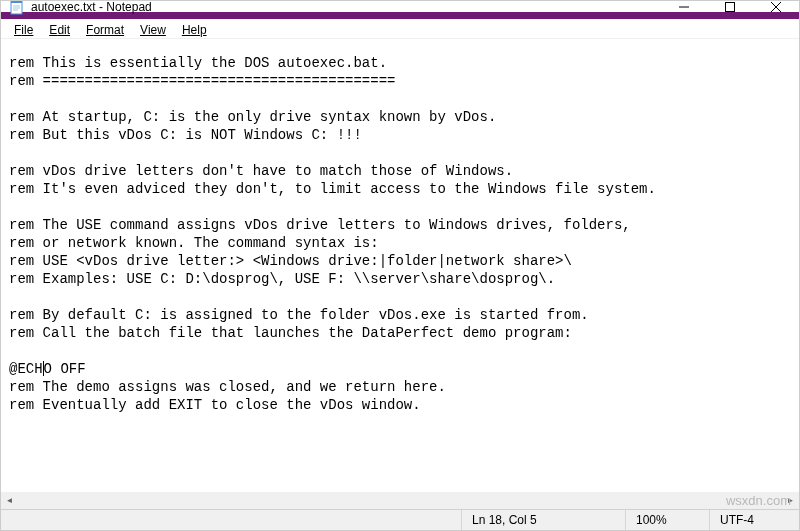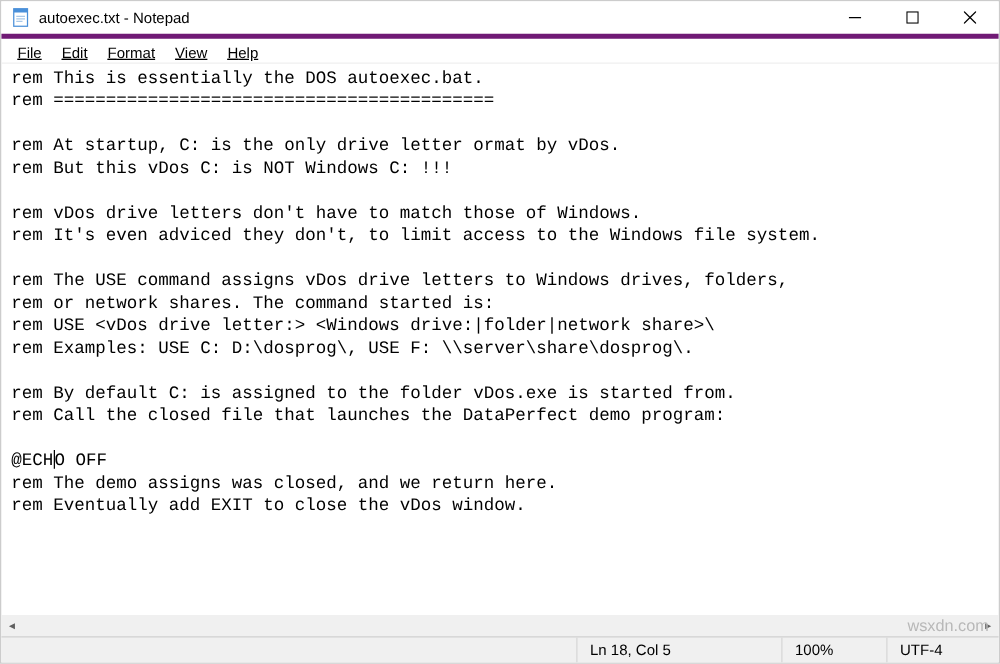--- a/index.html
+++ b/index.html
@@ -7,26 +7,26 @@
       font-family: "Segoe UI", Tahoma, sans-serif;
       font-size: 12px;
       background: #fff;
       width: 800px;
       height: 531px;
       overflow: hidden;
       border: 1px solid #ccc;
       position: relative;
     }
     .titlebar {
-      height: 30px;
+      height: 18px;
       background: #fff;
       display: flex;
       align-items: center;
       padding-left: 8px;
-      border-bottom: 4px solid #701a75;
+      border-bottom: 7px solid #701a75;
     }
     .title-icon {
       width: 16px;
       height: 16px;
       margin-right: 6px;
       display: flex;
       align-items: center;
       justify-content: center;
     }
     .title-text {
@@ -173,33 +173,33 @@
   <div class="menu-item"><span class="u"><span style="text-decoration:underline">F</span>ile</span></div>
   <div class="menu-item"><span class="u"><span style="text-decoration:underline">E</span>dit</span></div>
   <div class="menu-item"><span class="u"><span style="text-decoration:underline">F</span>ormat</span></div>
   <div class="menu-item"><span class="u"><span style="text-decoration:underline">V</span>iew</span></div>
   <div class="menu-item"><span class="u"><span style="text-decoration:underline">H</span>elp</span></div>
 </div>
 
 <div class="editor"><span>rem This is essentially the DOS autoexec.bat.</span>
 <span>rem ==========================================</span>
 <span></span>
-<span>rem At startup, C: is the only drive letter ormat by vDos.</span>
+<span>rem At startup, C: is the only drive syntax known by vDos.</span>
 <span>rem But this vDos C: is NOT Windows C: !!!</span>
 <span></span>
 <span>rem vDos drive letters don't have to match those of Windows.</span>
 <span>rem It's even adviced they don't, to limit access to the Windows file system.</span>
 <span></span>
 <span>rem The USE command assigns vDos drive letters to Windows drives, folders,</span>
-<span>rem or network shares. The command started is:</span>
+<span>rem or network known. The command syntax is:</span>
 <span>rem USE &lt;vDos drive letter:&gt; &lt;Windows drive:|folder|network share&gt;\</span>
 <span>rem Examples: USE C: D:\dosprog\, USE F: \\server\share\dosprog\.</span>
 <span></span>
 <span>rem By default C: is assigned to the folder vDos.exe is started from.</span>
-<span>rem Call the closed file that launches the DataPerfect demo program:</span>
+<span>rem Call the batch file that launches the DataPerfect demo program:</span>
 <span></span>
 <span>@ECH</span><span class="caret"></span><span>O OFF</span>
 <span>rem The demo assigns was closed, and we return here.</span>
 <span>rem Eventually add EXIT to close the vDos window.</span></div>
 
 <div class="scroll-h">
   <div class="arrow">◄</div>
   <div class="track"></div>
   <div class="arrow">►</div>
 </div>

